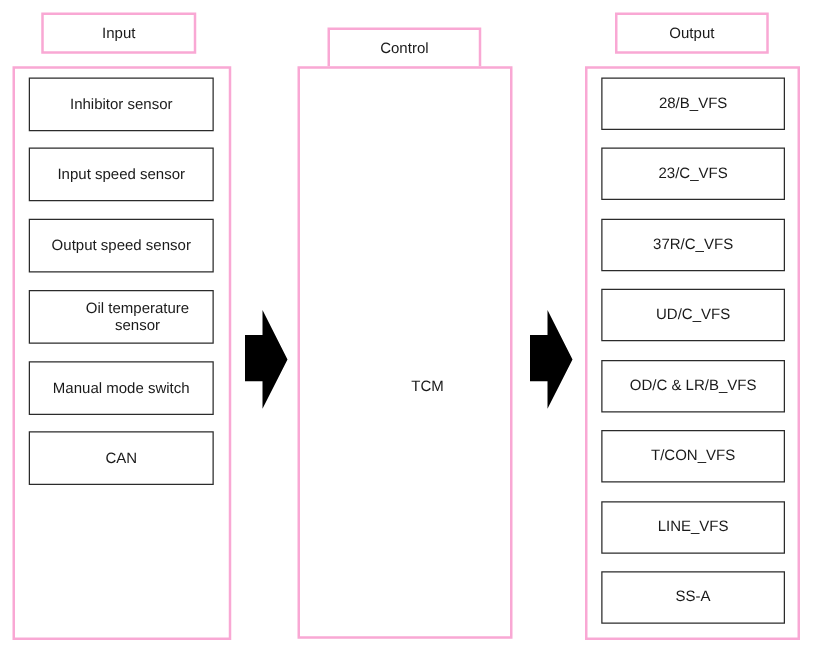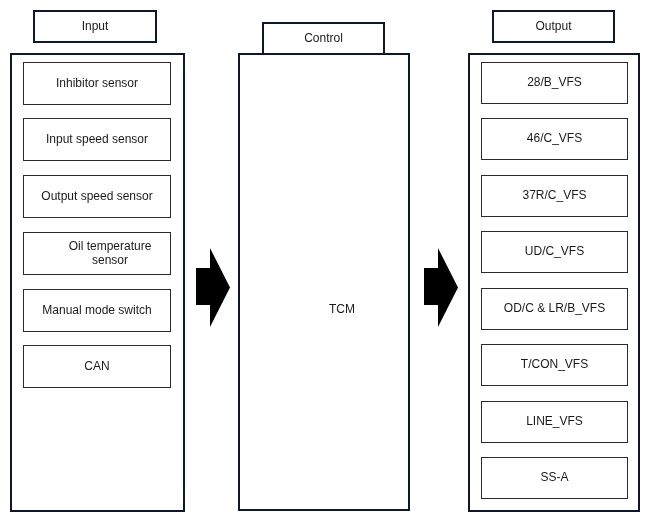--- a/index.html
+++ b/index.html
@@ -14,21 +14,21 @@
     background: #ffffff;
     font-family: "Liberation Sans", sans-serif;
     font-size: 12px;
     color: #1a1a1a;
     overflow: hidden;
   }
   .box {
     position: absolute;
     box-sizing: border-box;
     background: #ffffff;
-    border: 2px solid #0f172a;
+    border: 2px solid #f9a8d4;
     display: flex;
     align-items: center;
     justify-content: center;
     text-align: center;
     line-height: 1.15;
   }
   .header-box {
     border-width: 2px;
   }
   .group-box {
@@ -69,21 +69,21 @@
     <div class="box item-box" style="left:11px; top:234px; width:148px; height:43px;">Manual mode switch</div>
     <div class="box item-box" style="left:11px; top:290px; width:148px; height:43px;">CAN</div>
   </div>
 
   <div class="box group-box" style="left:238px; top:53px; width:172px; height:458px; display:block;">
     <div class="unit-label">TCM</div>
   </div>
 
   <div class="box group-box" style="left:468px; top:53px; width:172px; height:459px; display:block;">
     <div class="box item-box" style="left:11px; top:7px;   width:147px; height:42px;">28/B_VFS</div>
-    <div class="box item-box" style="left:11px; top:63px;  width:147px; height:42px;">46/C_VFS</div>
+    <div class="box item-box" style="left:11px; top:63px;  width:147px; height:42px;">23/C_VFS</div>
     <div class="box item-box" style="left:11px; top:120px; width:147px; height:42px;">37R/C_VFS</div>
     <div class="box item-box" style="left:11px; top:176px; width:147px; height:42px;">UD/C_VFS</div>
     <div class="box item-box" style="left:11px; top:233px; width:147px; height:42px;">OD/C &amp; LR/B_VFS</div>
     <div class="box item-box" style="left:11px; top:346px; width:147px; height:42px;">LINE_VFS</div>
     <div class="box item-box" style="left:11px; top:289px; width:147px; height:42px;">T/CON_VFS</div>
     <div class="box item-box" style="left:11px; top:402px; width:147px; height:42px;">SS-A</div>
   </div>
 
   <svg class="flow-arrow" style="left:194px; top:246px;" viewBox="0 0 38 84" aria-hidden="true">
     <polygon points="2,22 16,22 16,2 36,41.5 16,81 16,59 2,59" fill="#000000"></polygon>

